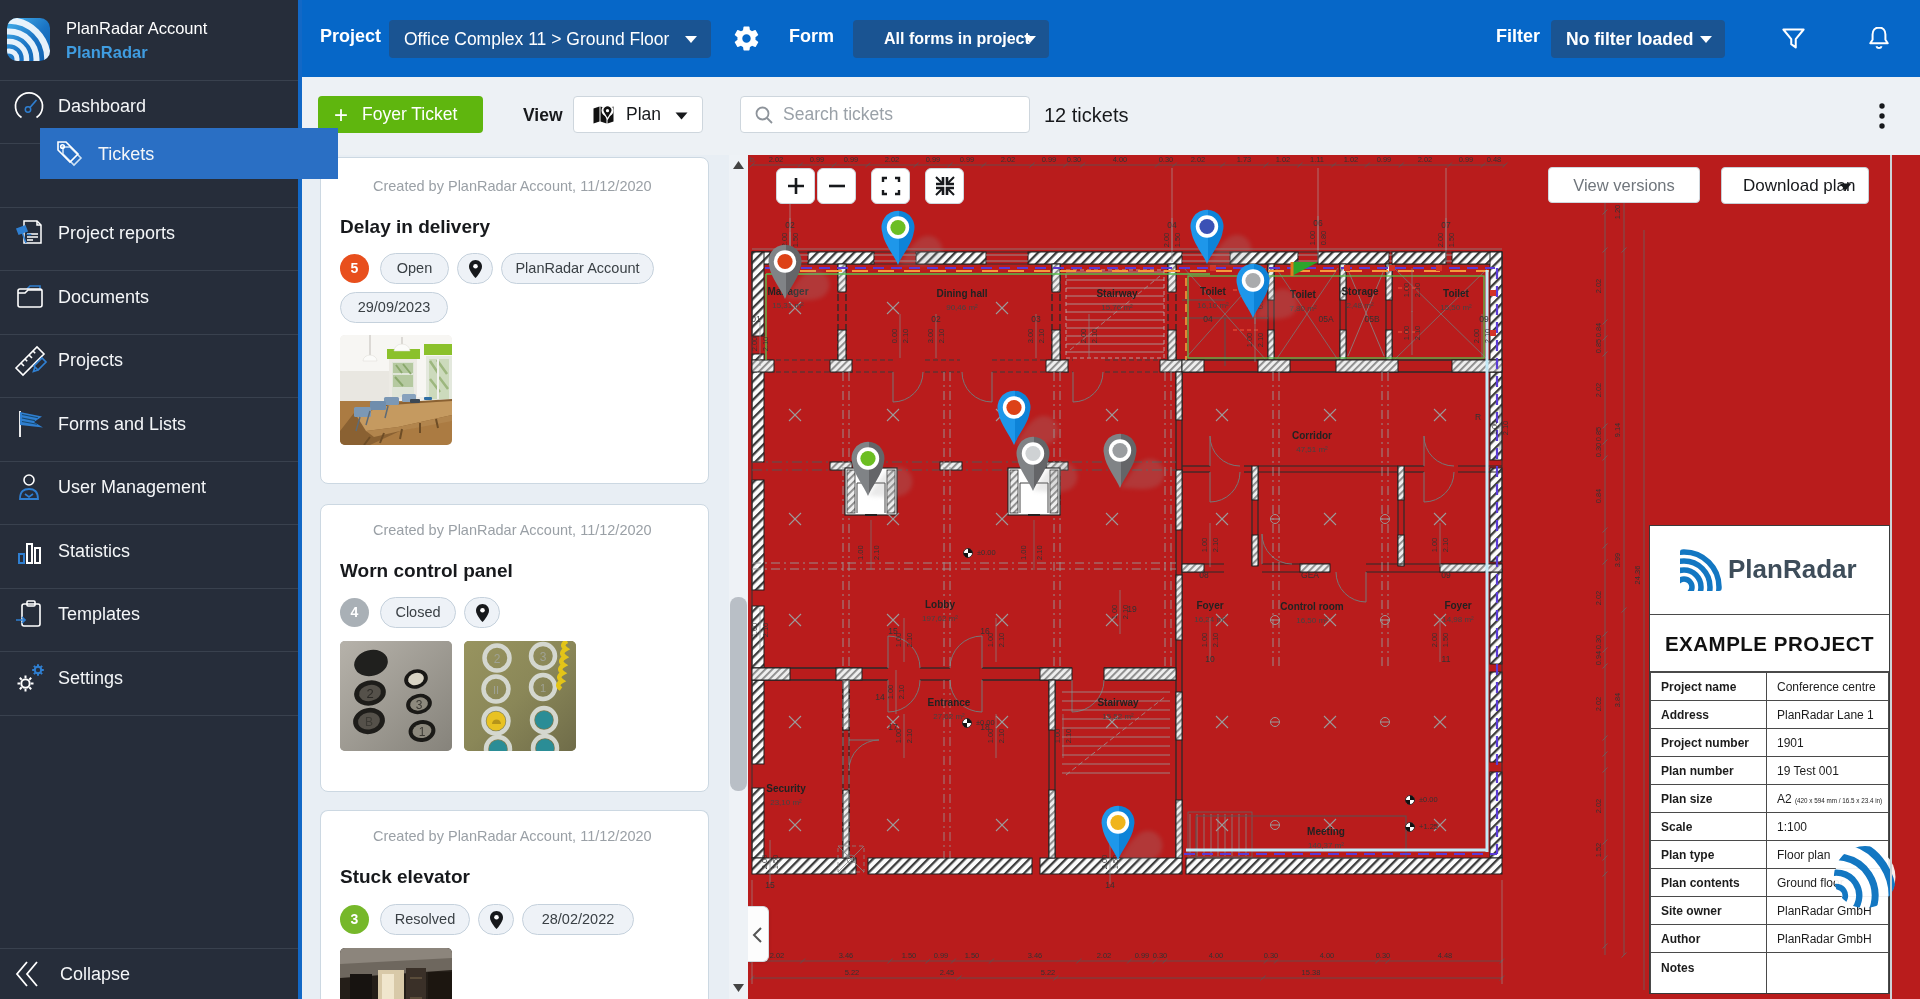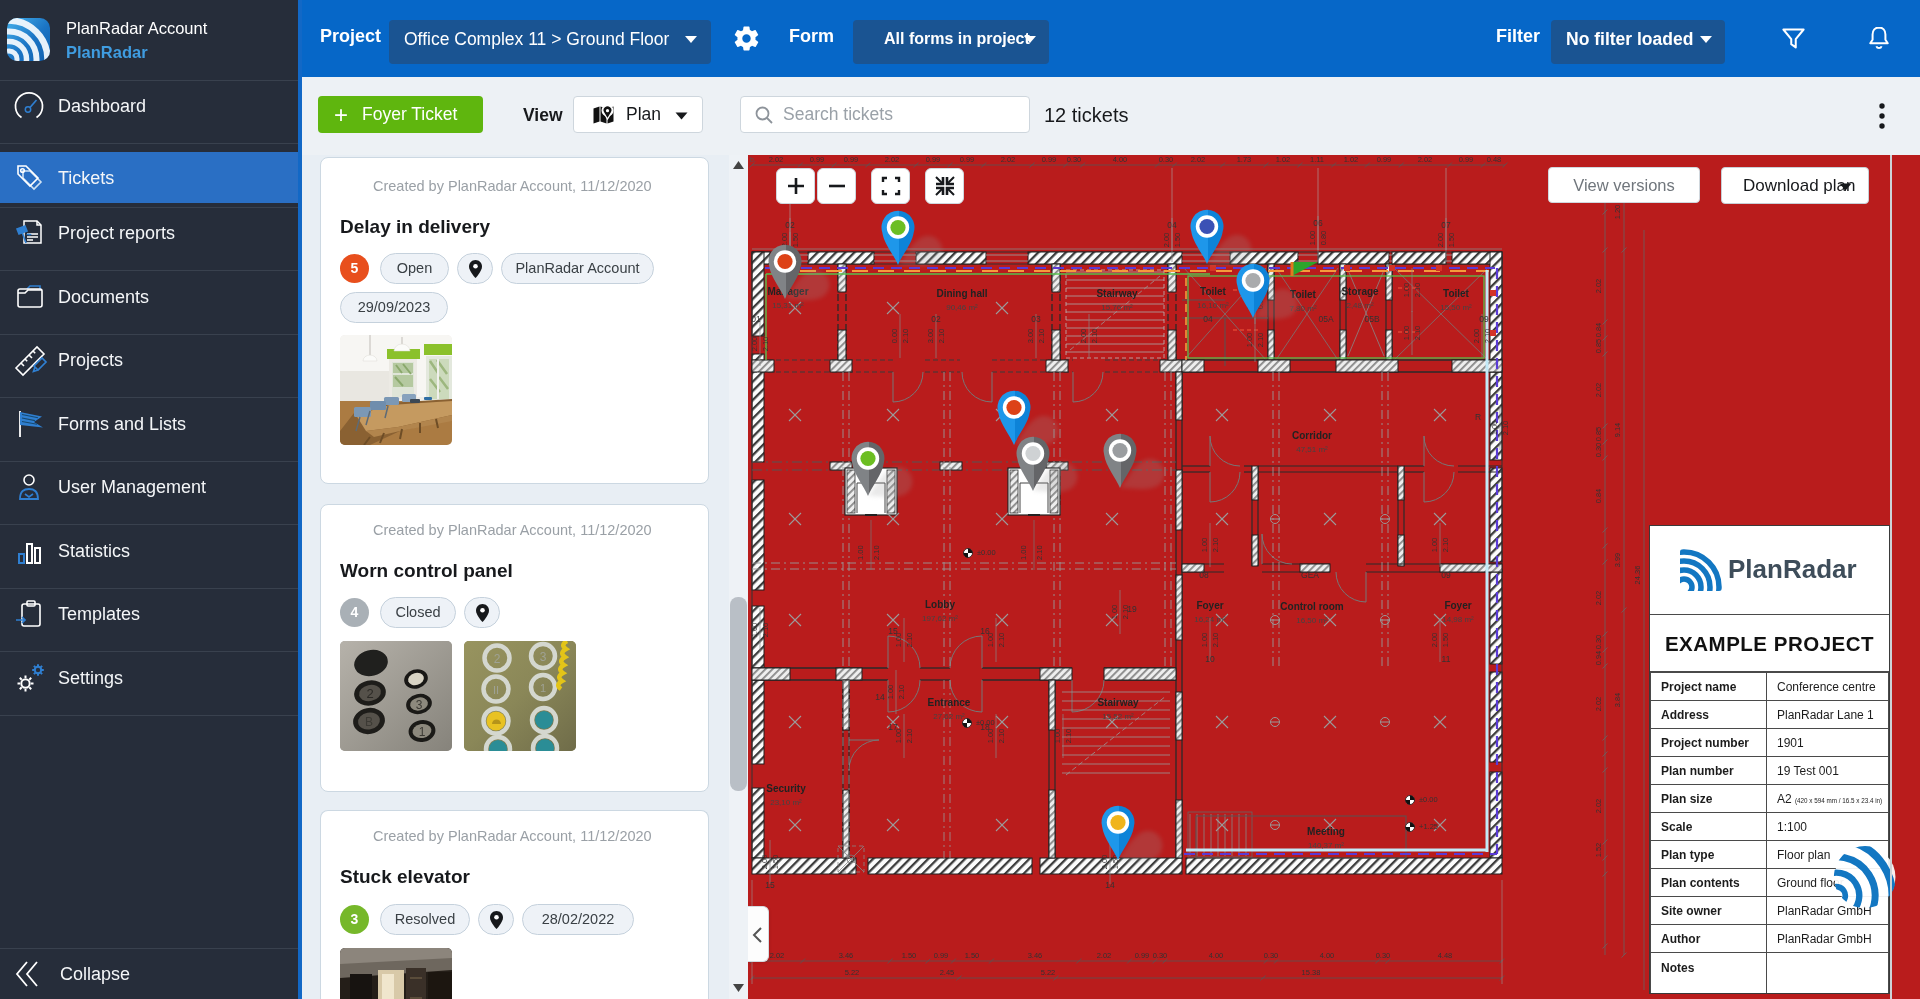--- a/index.html
+++ b/index.html
@@ -8,21 +8,21 @@
   
   #sidebar { position:absolute; left:0; top:0; width:302px; height:999px; background:#262d3a; border-right:4px solid #1268c6; z-index:30; }
   .sep { position:absolute; left:0; width:298px; height:1px; background:#39414e; }
   .mitem { position:absolute; left:0; width:298px; height:51px; color:#f4f6f8; font-size:18px; }
   .mitem .lbl { position:absolute; left:58px; top:50%; transform:translateY(-50%); }
   .mitem svg { position:absolute; left:13px; top:50%; transform:translateY(-50%); }
   .sel { background:#2a6fc4; }
   
   #topbar { position:absolute; left:302px; top:0; width:1618px; height:77px; background:#0667c8; z-index:25; color:#fff; }
   .tb-lbl { position:absolute; top:26px; font-size:18px; font-weight:bold; color:#fff; }
-  .tb-dd { position:absolute; top:20px; height:44px; background:#1a5492; border-radius:4px; color:#fff; font-size:17.5px; line-height:38px; }
+  .tb-dd { position:absolute; top:20px; height:38px; background:#1a5492; border-radius:4px; color:#fff; font-size:17.5px; line-height:38px; }
   
   #toolbar { position:absolute; left:302px; top:77px; width:1618px; height:78px; background:#edf1f5; z-index:20; }
   
   #panel { position:absolute; left:302px; top:155px; width:446px; height:844px; background:#e8eef4; z-index:10; }
   .card { position:absolute; left:18px; width:389px; background:#fff; border:1px solid #ccd8e2; border-radius:8px; }
   .created { position:absolute; left:19px; color:#9aa0a6; font-size:14.5px;margin-left:33px; }
   .ttl { position:absolute; left:19px; color:#17191c; font-size:19px; font-weight:bold; }
   .chip { position:absolute; height:31px; border:1px solid #c5d1dc; background:#eef2f7; border-radius:16px; color:#3a4045; font-size:14.5px; line-height:29px; text-align:center; }
   .prio { position:absolute; width:29px; height:29px; border-radius:50%; color:#fff; font-size:14px; font-weight:bold; text-align:center; line-height:29px; }
   .photo { position:absolute; width:112px; height:110px; border-radius:5px; overflow:hidden; }
@@ -56,21 +56,21 @@
       <span class="lbl">Dashboard</span>
     <svg width="32" height="32" viewBox="0 0 32 32">
         <g fill="none">
           <path d="M 8.5 27.5 A 13.5 13.5 0 1 1 23.5 27.5" stroke="#fff" stroke-width="1.7"></path>
           <circle cx="15" cy="19.5" r="2.7" stroke="#2f7fd1" stroke-width="1.5"></circle>
           <line x1="17" y1="17.5" x2="23.5" y2="10" stroke="#2f7fd1" stroke-width="1.7"></line>
         </g>
       </svg>
   </div>
   <div class="sep" style="top:143px;"></div>
-  <div class="mitem sel" style="top:152px;">
+  <div class="mitem sel" style="top:128px;margin-left:40px;">
       <span class="lbl">Tickets</span>
     <svg width="34" height="32" viewBox="0 0 34 32">
         <g fill="none" stroke="#fff" stroke-width="1.6">
           <path d="M7 6 L14 6 L25 17 L18 24 L7 13 Z" transform="translate(3,3)" stroke="#cfe2f4"></path>
           <path d="M5 4 L13 4 L25 16 L17 24 L5 12 Z"></path>
           <circle cx="9.5" cy="8.5" r="1.8"></circle>
         </g>
       </svg>
   </div>
   <div class="sep" style="top:207px;"></div>

